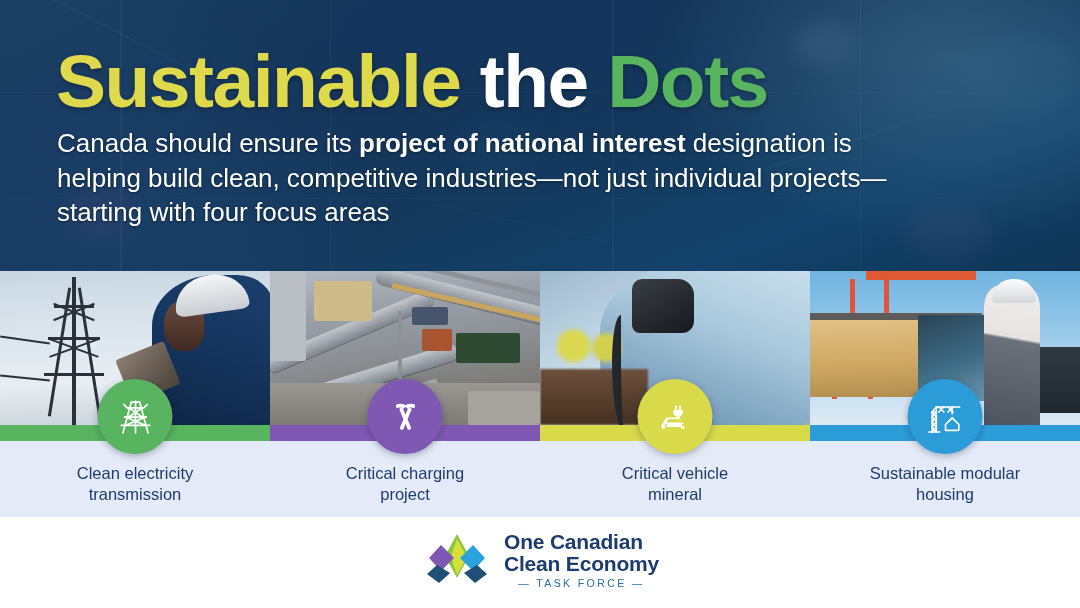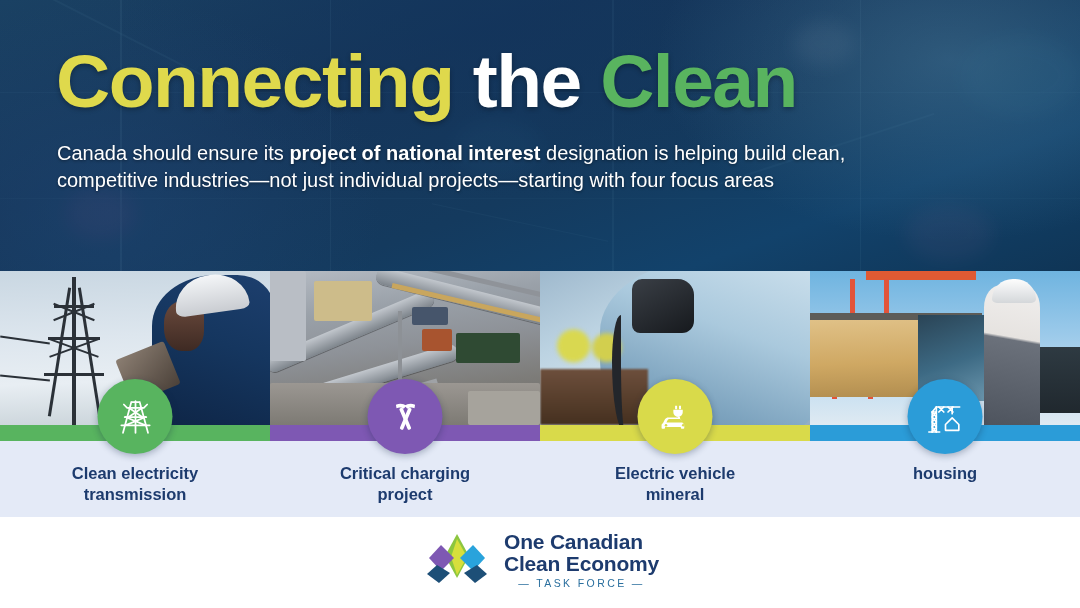--- a/index.html
+++ b/index.html
@@ -32,22 +32,22 @@
     position: absolute; left: 56px; top: 44px;
     font-size: 75px; font-weight: bold; letter-spacing: -1.5px;
     line-height: 1; white-space: nowrap;
     text-shadow: 0 2px 5px rgba(0,0,0,0.30);
   }
   .t-yellow { color: #dfd94c; }
   .t-white  { color: #ffffff; }
   .t-green  { color: #59b45f; }
 
   .subtitle {
-    position: absolute; left: 57px; top: 140px; width: 830px;
-    color: #ffffff; font-size: 20px; line-height: 1.33;
+    position: absolute; left: 57px; top: 126px; width: 830px;
+    color: #ffffff; font-size: 26px; line-height: 1.33;
     text-shadow: 0 1px 3px rgba(0,0,0,0.45);
   }
   .subtitle b { font-weight: bold; }
 
   
   .strip { position: absolute; left: 0; top: 271px; width: 1080px; height: 246px; background: #e4eaf7; }
   .panels { position: absolute; left: 0; top: 0; width: 1080px; height: 246px; display: flex; }
   .panel { position: relative; width: 270px; height: 246px; }
 
   .photo { position: absolute; left: 0; top: 0; width: 270px; height: 154px; overflow: hidden; }
@@ -58,21 +58,21 @@
     position: absolute; left: 50%; top: 108px; transform: translateX(-50%);
     width: 75px; height: 75px; border-radius: 50%;
     display: flex; align-items: center; justify-content: center;
     box-shadow: 0 2px 7px rgba(20,40,70,0.33);
   }
   .badge svg { width: 40px; height: 40px; display: block; }
 
   .caption {
     position: absolute; left: 0; top: 192px; width: 270px;
     text-align: center; color: #1d3b6e;
-    font-size: 16.5px; line-height: 1.27; font-weight: bold;
+    font-size: 16.5px; line-height: 1.27; font-weight: normal;
   }
 
   
   .ph1 { background:
       linear-gradient(178deg,#c9d7e2 0%,#dde6ee 42%,#e8eef3 70%,#c8d2d8 100%); }
   .ph1 .tower { position:absolute; left:46px; top:6px; width:56px; height:148px; }
   .ph1 .tower i { position:absolute; background:#2b3138; }
   .ph1 .person {
     position:absolute; right:-4px; top:4px; width:122px; height:150px;
     background: linear-gradient(200deg,#1d3f6e 0%,#15365f 45%,#0e2546 100%);
@@ -186,21 +186,21 @@
       <span style="left:700px;top:150px;width:240px;height:2px;transform:rotate(-18deg);opacity:.3"></span>
       <span style="left:430px;top:222px;width:180px;height:1px;transform:rotate(12deg);opacity:.3"></span>
       <i class="blotch" style="left:66px;top:188px;width:70px;height:52px;background:rgba(96,70,120,0.45)"></i>
       <i class="blotch" style="left:793px;top:22px;width:62px;height:44px;background:rgba(150,170,190,0.35)"></i>
       <i class="blotch" style="left:905px;top:205px;width:88px;height:56px;background:rgba(126,96,140,0.35)"></i>
       <i class="blotch" style="left:960px;top:36px;width:120px;height:80px;background:rgba(60,120,150,0.40)"></i>
       <i class="blotch" style="left:452px;top:118px;width:90px;height:60px;background:rgba(40,90,130,0.40)"></i>
     </div>
 
     <div class="title">
-      <span class="t-yellow">Connecting</span><span class="t-white"> the </span><span class="t-green">Clean</span>
+      <span class="t-yellow">Sustainable</span><span class="t-white"> the </span><span class="t-green">Dots</span>
     </div>
 
     <div class="subtitle">
       <span>Canada should ensure its </span><b>project of national interest</b><span> designation is helping build clean, competitive industries—not just individual projects—starting with four focus areas</span>
     </div>
   </div>
 
   <div class="strip">
     <div class="panels">
 
@@ -289,21 +289,21 @@
             <path d="M23.5 10.5h2.4v4.2h-2.4zM28.2 10.5h2.4v4.2h-2.4z"></path>
             <path d="M21.4 15.2h11.3v3.1a5.6 5.6 0 0 1-5.6 5.6 5.6 5.6 0 0 1-5.7-5.6z"></path>
             <path d="M27 23.6c0 5-3.1 6.3-6.6 7.2v2.6c5.2-1.2 9.1-3.6 9.1-9.8z"></path>
             <path d="M9 31.4c.6-1 1.6-3.6 2.6-5 .9-1.3 2-1.9 3.9-1.9h10.8c1.8 0 2.9.6 3.8 1.9 1 1.4 2 4 2.6 5 1 .3 1.8 1 1.8 2.3v3.5a1 1 0 0 1-1 1h-2.1a1 1 0 0 1-1-1v-1.3H11.4v1.3a1 1 0 0 1-1 1H8.3a1 1 0 0 1-1-1v-3.5c0-1.3.8-2 1.7-2.3z"></path>
             <path d="M13.1 30.6h19.6c-.6-1.2-1.2-2.6-1.8-3.3-.5-.7-1-.9-2-.9H16.8c-1 0-1.5.2-2 .9-.5.7-1.1 2.1-1.7 3.3z" fill="#d9da4a"></path>
             <circle cx="12.6" cy="33.8" r="1.5" fill="#d9da4a"></circle>
             <circle cx="33.2" cy="33.8" r="1.5" fill="#d9da4a"></circle>
           </svg>
         </div>
         <div class="caption">
-          <div>Electric vehicle</div>
+          <div>Critical vehicle</div>
           <div>mineral</div>
         </div>
       </div>
 
       <div class="panel">
         <div class="photo ph4">
           <div class="crane-arm"></div>
           <div class="strap" style="left:40px;top:8px;height:46px"></div>
           <div class="strap" style="left:74px;top:8px;height:40px"></div>
           <div class="strap" style="left:22px;top:46px;height:82px"></div>
@@ -321,20 +321,21 @@
             <path d="M13 12 L8 18 L13 18"></path>
             <path d="M13 12 L13 42 M8 18 L8 42"></path>
             <path d="M8 24 L13 18 M13 24 L8 18 M8 30 L13 24 M13 30 L8 24 M8 36 L13 30 M13 36 L8 30 M8 42 L13 36 M13 42 L8 36"></path>
             <path d="M4 42 L17 42"></path>
             <path d="M16 12 L22 18 M27 12 L33 18 M22 12 L16 18 M33 12 L27 18"></path>
             <path d="M32 12 L32 20"></path>
             <path d="M24 33 L32 25 L40 33 L40 40 L24 40 Z"></path>
           </svg>
         </div>
         <div class="caption">
+          <div>Sustainable modular</div>
           <div>housing</div>
         </div>
       </div>
 
     </div>
   </div>
 
   <div class="footer">
     <div class="logo-wrap">
       <svg class="logo-mark" viewBox="0 0 72 58">

